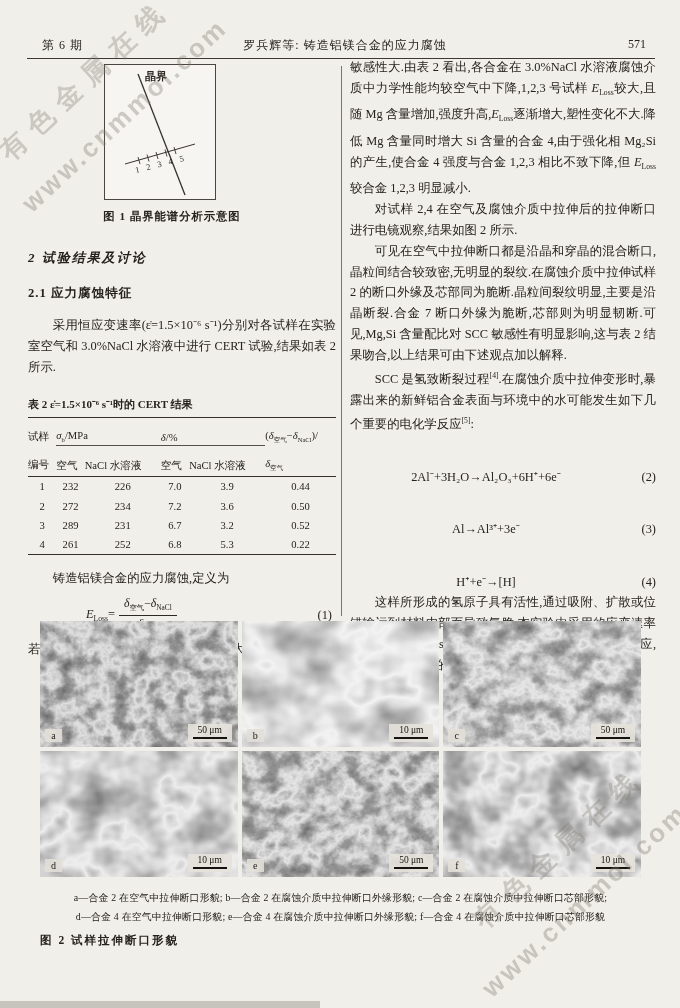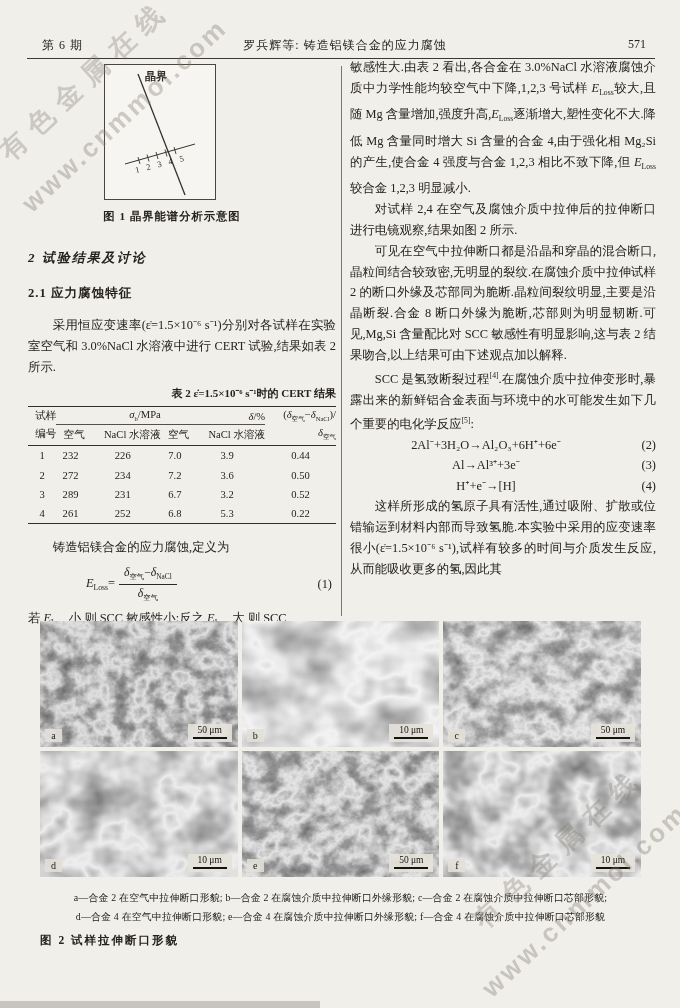--- a/index.html
+++ b/index.html
@@ -29,40 +29,40 @@
   
   .fig1wrap { margin:0 0 0 76px; width:112px; }
   .fig1box { width:110px; height:134px; background:#f7f5f1; border:1.2px solid #4a463f; }
   .fig1cap { width:260px; margin:9px 0 0 -62px; text-align:center; font-size:11.3px; font-weight:bold; letter-spacing:1px; }
 
   h2.sec { font-size:13px; font-weight:bold; margin:25px 0 0 0; letter-spacing:2px;font-style:italic; }
   h3.sub { font-size:12.6px; font-weight:bold; margin:18px 0 0 0; letter-spacing:1px; }
   .colL p.first { margin-top:13px; }
 
   
-  .t2title { margin-top:7px; text-align:right; font-size:11px; font-weight:bold; }
+  .t2title { margin-top:18px; text-align:left; font-size:11px; font-weight:bold; }
   table.t2 { width:100%; border-collapse:collapse; margin-top:5px;
              font-size:10.6px; border-top:1.5px solid #33302b; border-bottom:1.5px solid #33302b; }
-  table.t2 th { font-weight:normal; padding:2px 0 1px; text-align:right; }
+  table.t2 th { font-weight:normal; padding:12px 0 1px; text-align:left; }
   table.t2 .grp { border-bottom:0.9px solid #55514a; }
   table.t2 thead tr.h2row th { border-bottom:0.9px solid #33302b; padding-bottom:3px; }
   table.t2 td { text-align:center; padding:4.2px 0; }
 
   
   .eq1 { display:flex; align-items:center; margin-top:7px; font-size:12.4px; }
   .eq1 .lhs { margin-left:58px; }
   .frac { display:inline-flex; flex-direction:column; align-items:center; margin-left:4px; font-size:11.8px; }
   .frac .num { padding:0 5px 1px; border-bottom:1px solid #2c2925; }
   .frac .den { padding-top:1px; }
   .eq1 .eqno { margin-left:auto; margin-right:4px; }
   .colL p.after-eq { margin-top:5px; }
 
   
   .eqrow { display:flex; align-items:baseline; font-size:12.4px; line-height:20.4px; }
-  .eqrow .expr { flex:1; text-align:center; }
+  .eqrow .expr { flex:1; text-align:center;margin-top:32px; }
   .eqrow .eqno { width:34px; text-align:right; }
 
   
   .fig2 { position:absolute; left:40px; top:621px; width:601px; }
   .semgrid { display:grid; grid-template-columns:repeat(3, 1fr); gap:4px; }
   .panel { position:relative; height:126px; background:#1d1d1d; overflow:hidden; }
   .panel svg { position:absolute; inset:0; display:block; }
   .plabel { position:absolute; left:5px; bottom:5px; min-width:13px; height:13px;
             background:rgba(226,223,215,0.88); color:#1c1a17; font-size:10px; line-height:13px;
             text-align:center; padding:0 2px; font-family:"Liberation Serif",serif; }
@@ -193,21 +193,21 @@
       </span>
       <span class="eqno">(1)</span>
     </div>
 
     <p class="body noindent after-eq">若 <i>E</i><sub>Loss</sub> 小,则 SCC 敏感性小;反之,<i>E</i><sub>Loss</sub> 大,则 SCC</p>
   </div>
 
   <div class="colR">
     <p class="body noindent">敏感性大.由表 2 看出,各合金在 3.0%NaCl 水溶液腐蚀介质中力学性能均较空气中下降,1,2,3 号试样 <i>E</i><sub>Loss</sub>较大,且随 Mg 含量增加,强度升高,<i>E</i><sub>Loss</sub>逐渐增大,塑性变化不大.降低 Mg 含量同时增大 Si 含量的合金 4,由于强化相 Mg₂Si 的产生,使合金 4 强度与合金 1,2,3 相比不致下降,但 <i>E</i><sub>Loss</sub>较合金 1,2,3 明显减小.</p>
     <p class="body">对试样 2,4 在空气及腐蚀介质中拉伸后的拉伸断口进行电镜观察,结果如图 2 所示.</p>
-    <p class="body">可见在空气中拉伸断口都是沿晶和穿晶的混合断口,晶粒间结合较致密,无明显的裂纹.在腐蚀介质中拉伸试样 2 的断口外缘及芯部同为脆断.晶粒间裂纹明显,主要是沿晶断裂.合金 8 断口外缘为脆断,芯部则为明显韧断.可见,Mg,Si 含量配比对 SCC 敏感性有明显影响,这与表 2 结果吻合,以上结果可由下述观点加以解释.</p>
+    <p class="body">可见在空气中拉伸断口都是沿晶和穿晶的混合断口,晶粒间结合较致密,无明显的裂纹.在腐蚀介质中拉伸试样 2 的断口外缘及芯部同为脆断.晶粒间裂纹明显,主要是沿晶断裂.合金 7 断口外缘为脆断,芯部则为明显韧断.可见,Mg,Si 含量配比对 SCC 敏感性有明显影响,这与表 2 结果吻合,以上结果可由下述观点加以解释.</p>
     <p class="body">SCC 是氢致断裂过程<sup>[4]</sup>.在腐蚀介质中拉伸变形时,暴露出来的新鲜铝合金表面与环境中的水可能发生如下几个重要的电化学反应<sup>[5]</sup>:</p>
 
     <div class="eqrow">
       <span class="expr">2Al⁻+3H₂O→Al₂O₃+6H⁺+6e⁻</span>
       <span class="eqno">(2)</span>
     </div>
     <div class="eqrow">
       <span class="expr">Al→Al³⁺+3e⁻</span>
       <span class="eqno">(3)</span>
     </div>

